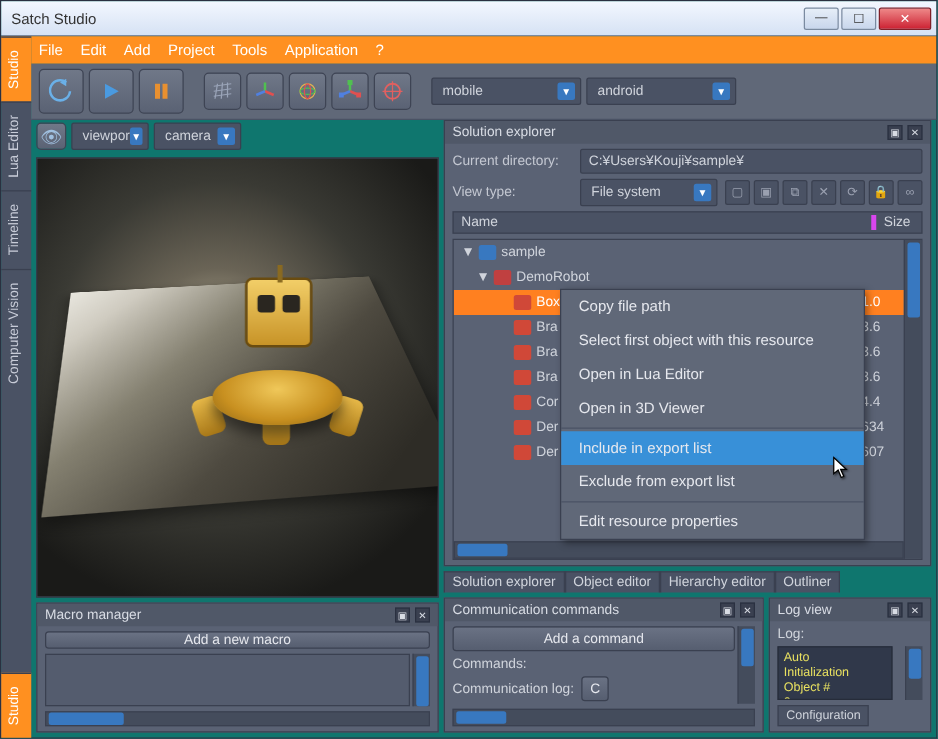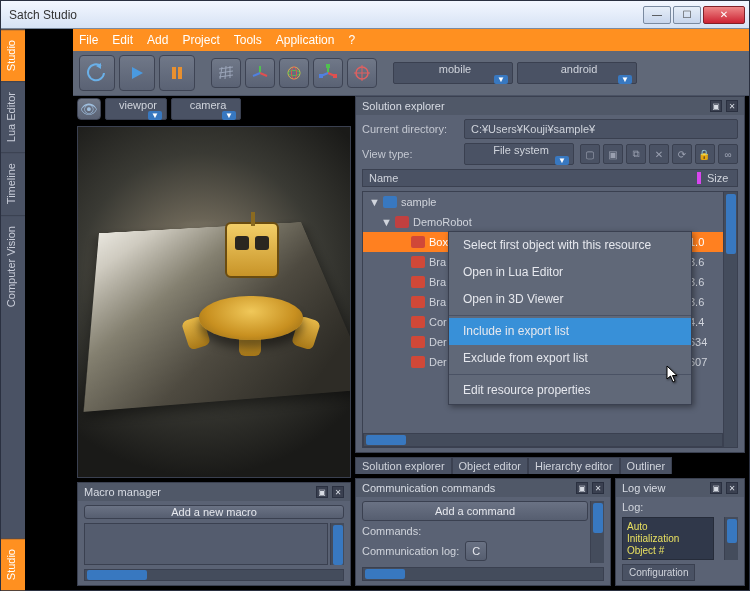--- a/index.html
+++ b/index.html
@@ -1,47 +1,47 @@
 <!DOCTYPE html>
 <html><head>
 <meta charset="utf-8">
 <style>
   * { box-sizing: border-box; margin: 0; padding: 0; font-family: "Segoe UI", Tahoma, sans-serif; }
   body { background: #606878; width: 750px; height: 591px; overflow: hidden; font-size: 11px; color: #d0d4dc; }
   
   
-  .window { width: 750px; height: 591px; border: 1px solid #2a3040; display: flex; flex-direction: column; background: #000000; }
+  .window { width: 750px; height: 591px; border: 1px solid #2a3040; display: flex; flex-direction: column; background: #0f766e; }
   .titlebar { height: 28px; background: linear-gradient(#f3f7ff, #d6e2f4); display: flex; align-items: center; padding: 0 4px 0 8px; color: #333; border-bottom: 1px solid #7a8aa0; }
   .titlebar .title { flex: 1; font-size: 12px; }
   .winbtn { width: 28px; height: 18px; margin-left: 2px; border-radius: 2px; display: flex; align-items: center; justify-content: center; font-size: 10px; }
   .winbtn.min { background: linear-gradient(#e6eef8,#c8d6ec); border:1px solid #7a8aa0; }
   .winbtn.max { background: linear-gradient(#e6eef8,#c8d6ec); border:1px solid #7a8aa0; }
   .winbtn.close { background: linear-gradient(#e88,#c23); border:1px solid #802028; color:#fff; width:42px; }
   
   .client { flex:1; display:flex; min-height:0; }
   
   
   .vtabs { width: 24px; background: #4a5264; display:flex; flex-direction:column; }
   .vtab { writing-mode: vertical-rl; transform: rotate(180deg); padding: 10px 4px; text-align:center; font-size:11px; color:#c8ccd8; border-bottom:1px solid #3a4050; cursor:pointer; }
   .vtab.active { background: #ff9020; color:#fff; }
   .vtabs .spacer { flex:1; }
   
-  .main { flex:1; display:flex; flex-direction:column; min-width:0;margin-left:48px; }
+  .main { flex:1; display:flex; flex-direction:column; min-width:0; }
   
   
   .menubar { height: 22px; background: #ff9020; display:flex; align-items:center; padding: 0 6px; gap: 14px; color:#fff; font-size:12px; }
   .menuitem { cursor:pointer; }
   
   
   .toolrow { display:flex; align-items:center; padding: 4px 6px; gap: 4px; background:#606878; border-bottom:1px solid #4a5264; }
   .toolbtn { width:30px; height:30px; background:linear-gradient(#707888,#5a6274); border:1px solid #3e4454; border-radius:4px; display:flex; align-items:center; justify-content:center; color:#a0c0e0; font-size:14px; }
   .toolbtn.big { width:36px; height:36px; }
   .toolbtn.play { color:#4a9ae0; }
   .toolsep { width:8px; }
-  .combo { height:22px; background:#4a5264; border:1px solid #3a4050; border-radius:2px; display:flex; align-items:center; padding:0 4px 0 8px; color:#d0d4dc; font-size:11px;flex-direction:column; }
+  .combo { height:22px; background:#4a5264; border:1px solid #3a4050; border-radius:2px; display:flex; align-items:center; padding:0 4px 0 8px; color:#d0d4dc; font-size:11px; }
   .combo .arrow { margin-left:auto; width:14px; height:14px; background:#3878c0; border-radius:2px; display:flex; align-items:center; justify-content:center; color:#fff; font-size:8px; }
   .textfield { height:20px; background:#4a5264; border:1px solid #3a4050; border-radius:2px; color:#d0d4dc; padding:0 6px; font-size:11px; }
   
   
   .content { flex:1; display:flex; min-height:0; padding:0 4px 4px 4px; gap:4px; }
   .leftcol { width: 330px; display:flex; flex-direction:column; gap:4px; min-height:0; }
   .rightcol { flex:1; display:flex; flex-direction:column; gap:4px; min-height:0; }
   
   
   .vp-toolbar { display:flex; align-items:center; gap:4px; padding:2px 0; }
@@ -364,20 +364,21 @@
                   <div class="hscroll">
                       <div class="thumb" style="width:40px"></div>
                     </div>
                 </div>
                 <div class="vscroll-strip">
                     <div class="vthumb" style="height:60px"></div>
                   </div>
               </div>
 
               <div class="context-menu" style="left:92px; top:116px;">
+                <div class="cm-item">Copy file path</div>
                 <div class="cm-item">Select first object with this resource</div>
                 <div class="cm-item">Open in Lua Editor</div>
                 <div class="cm-item">Open in 3D Viewer</div>
                 <div class="cm-sep"></div>
                 <div class="cm-item hl">Include in export list</div>
                 <div class="cm-item">Exclude from export list</div>
                 <div class="cm-sep"></div>
                 <div class="cm-item">Edit resource properties</div>
               </div>
               <div class="cursor" style="left:310px; top:250px;">

